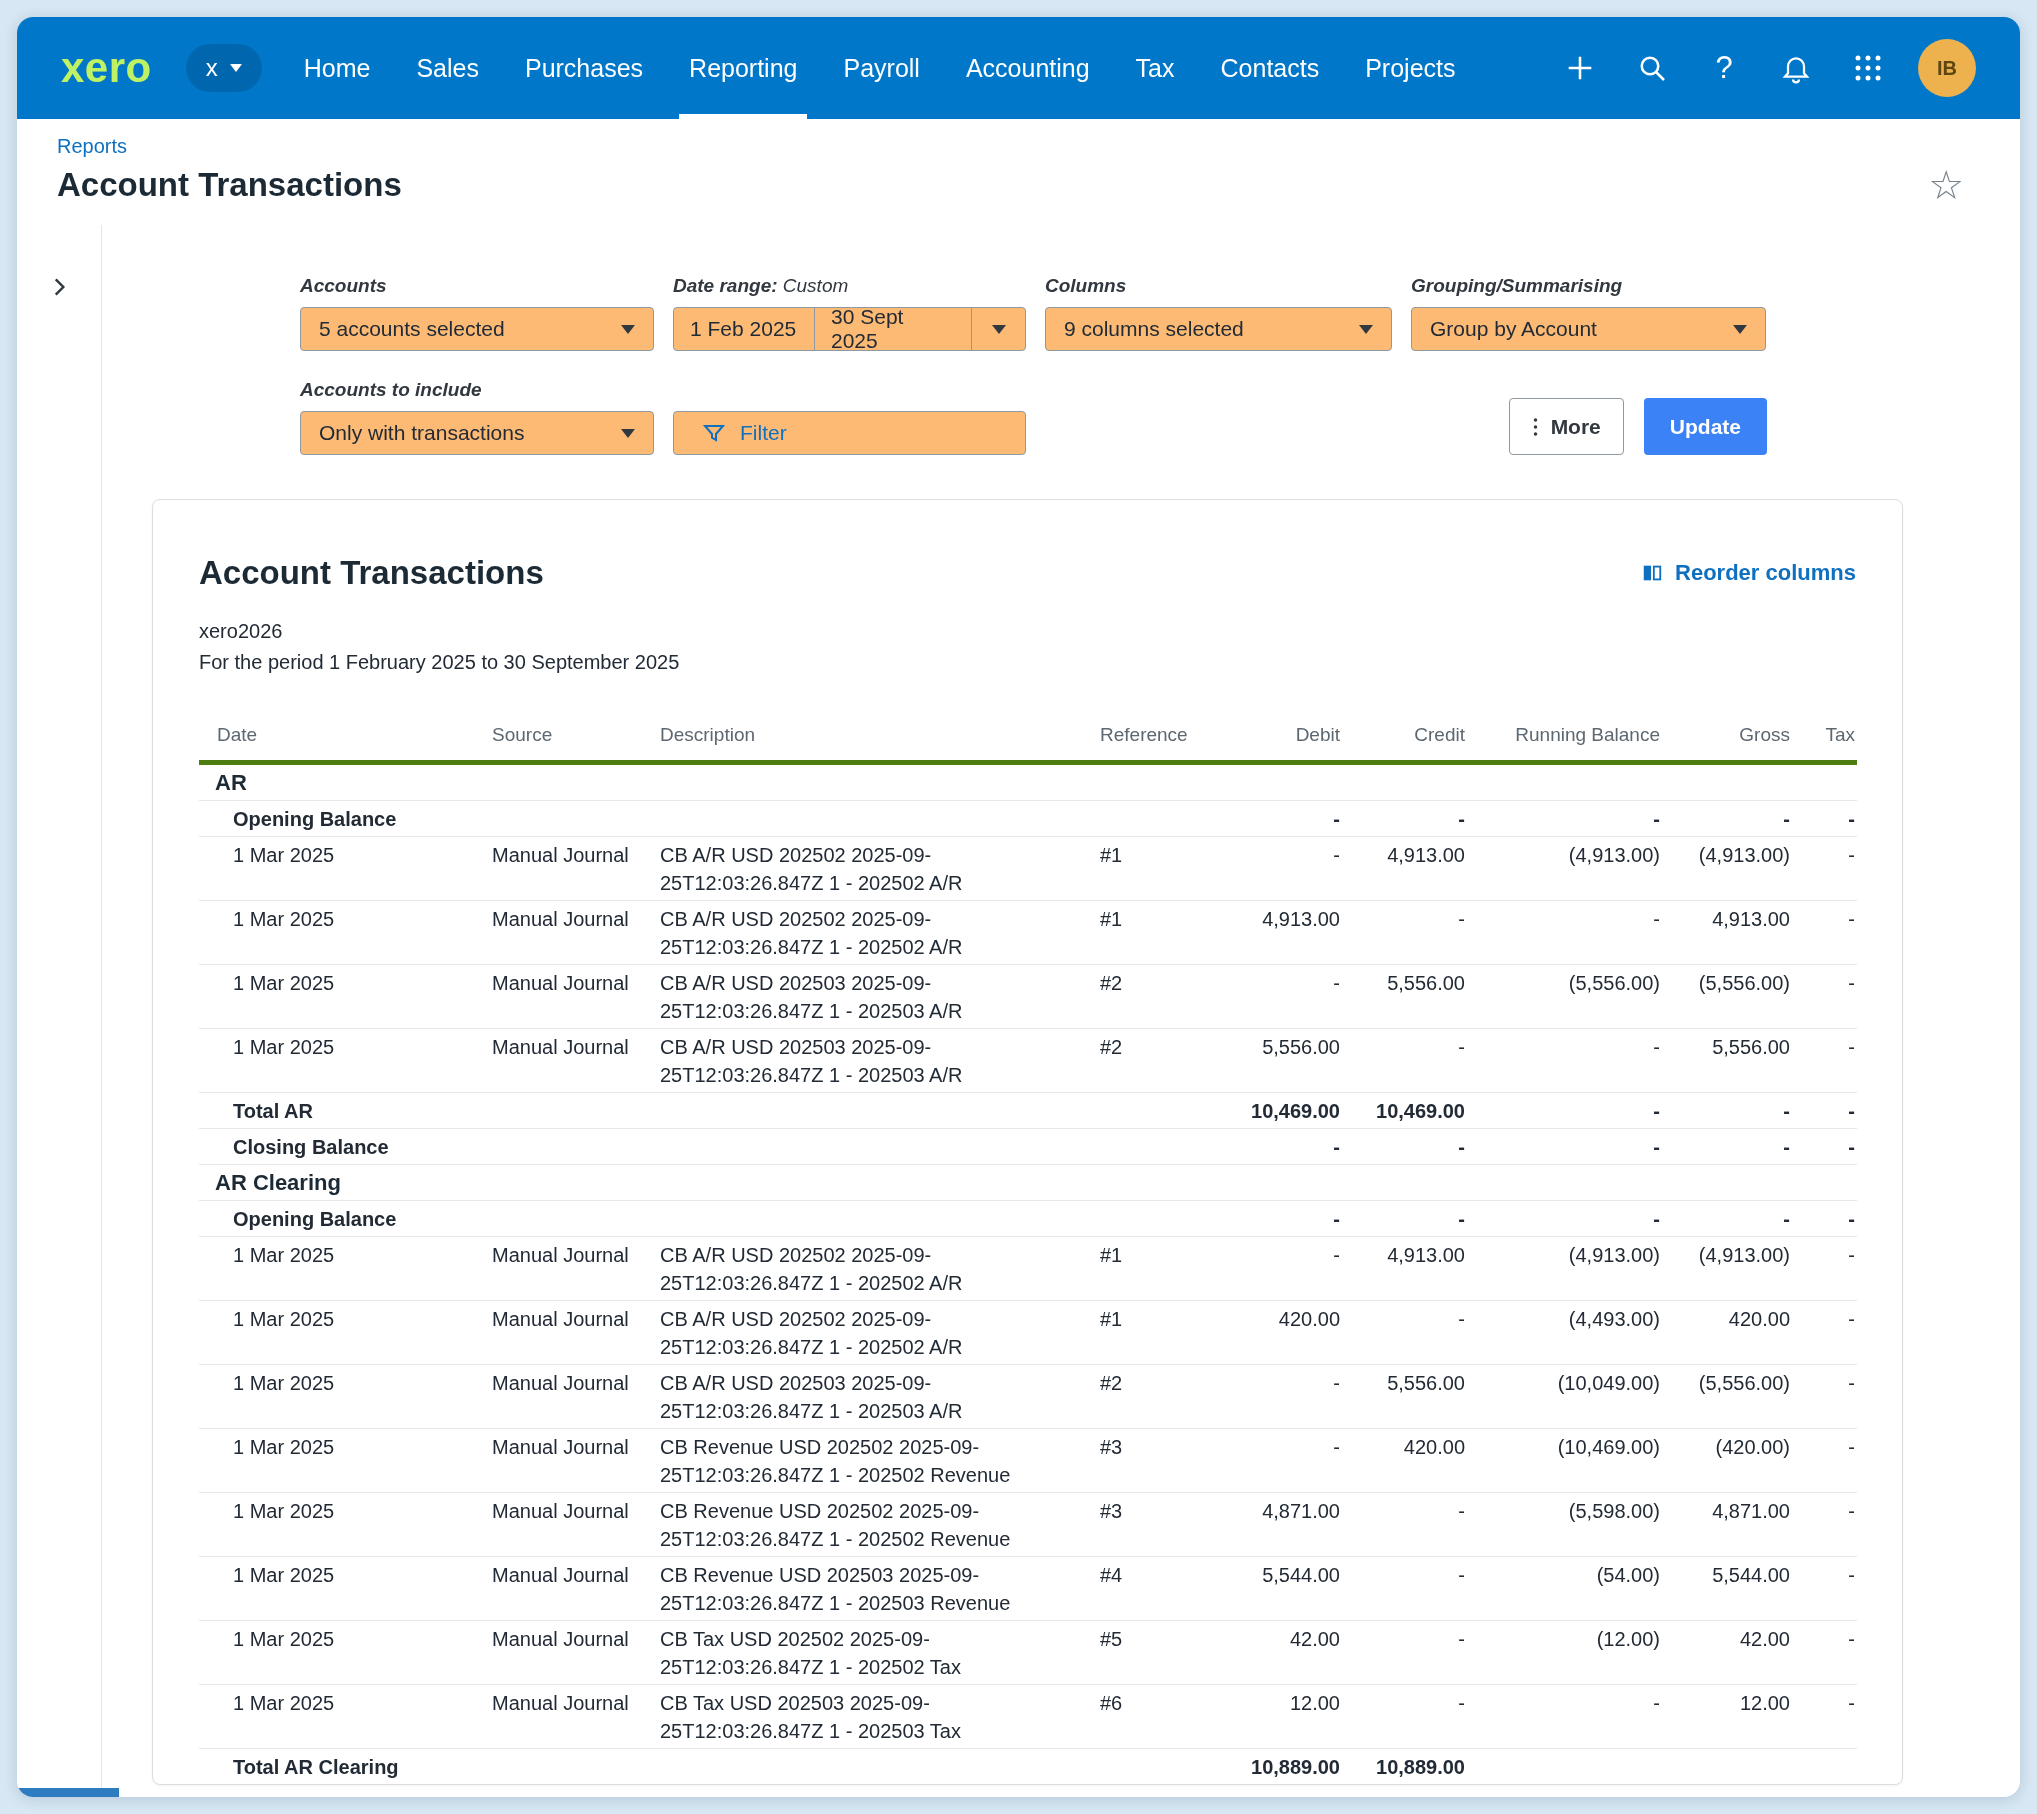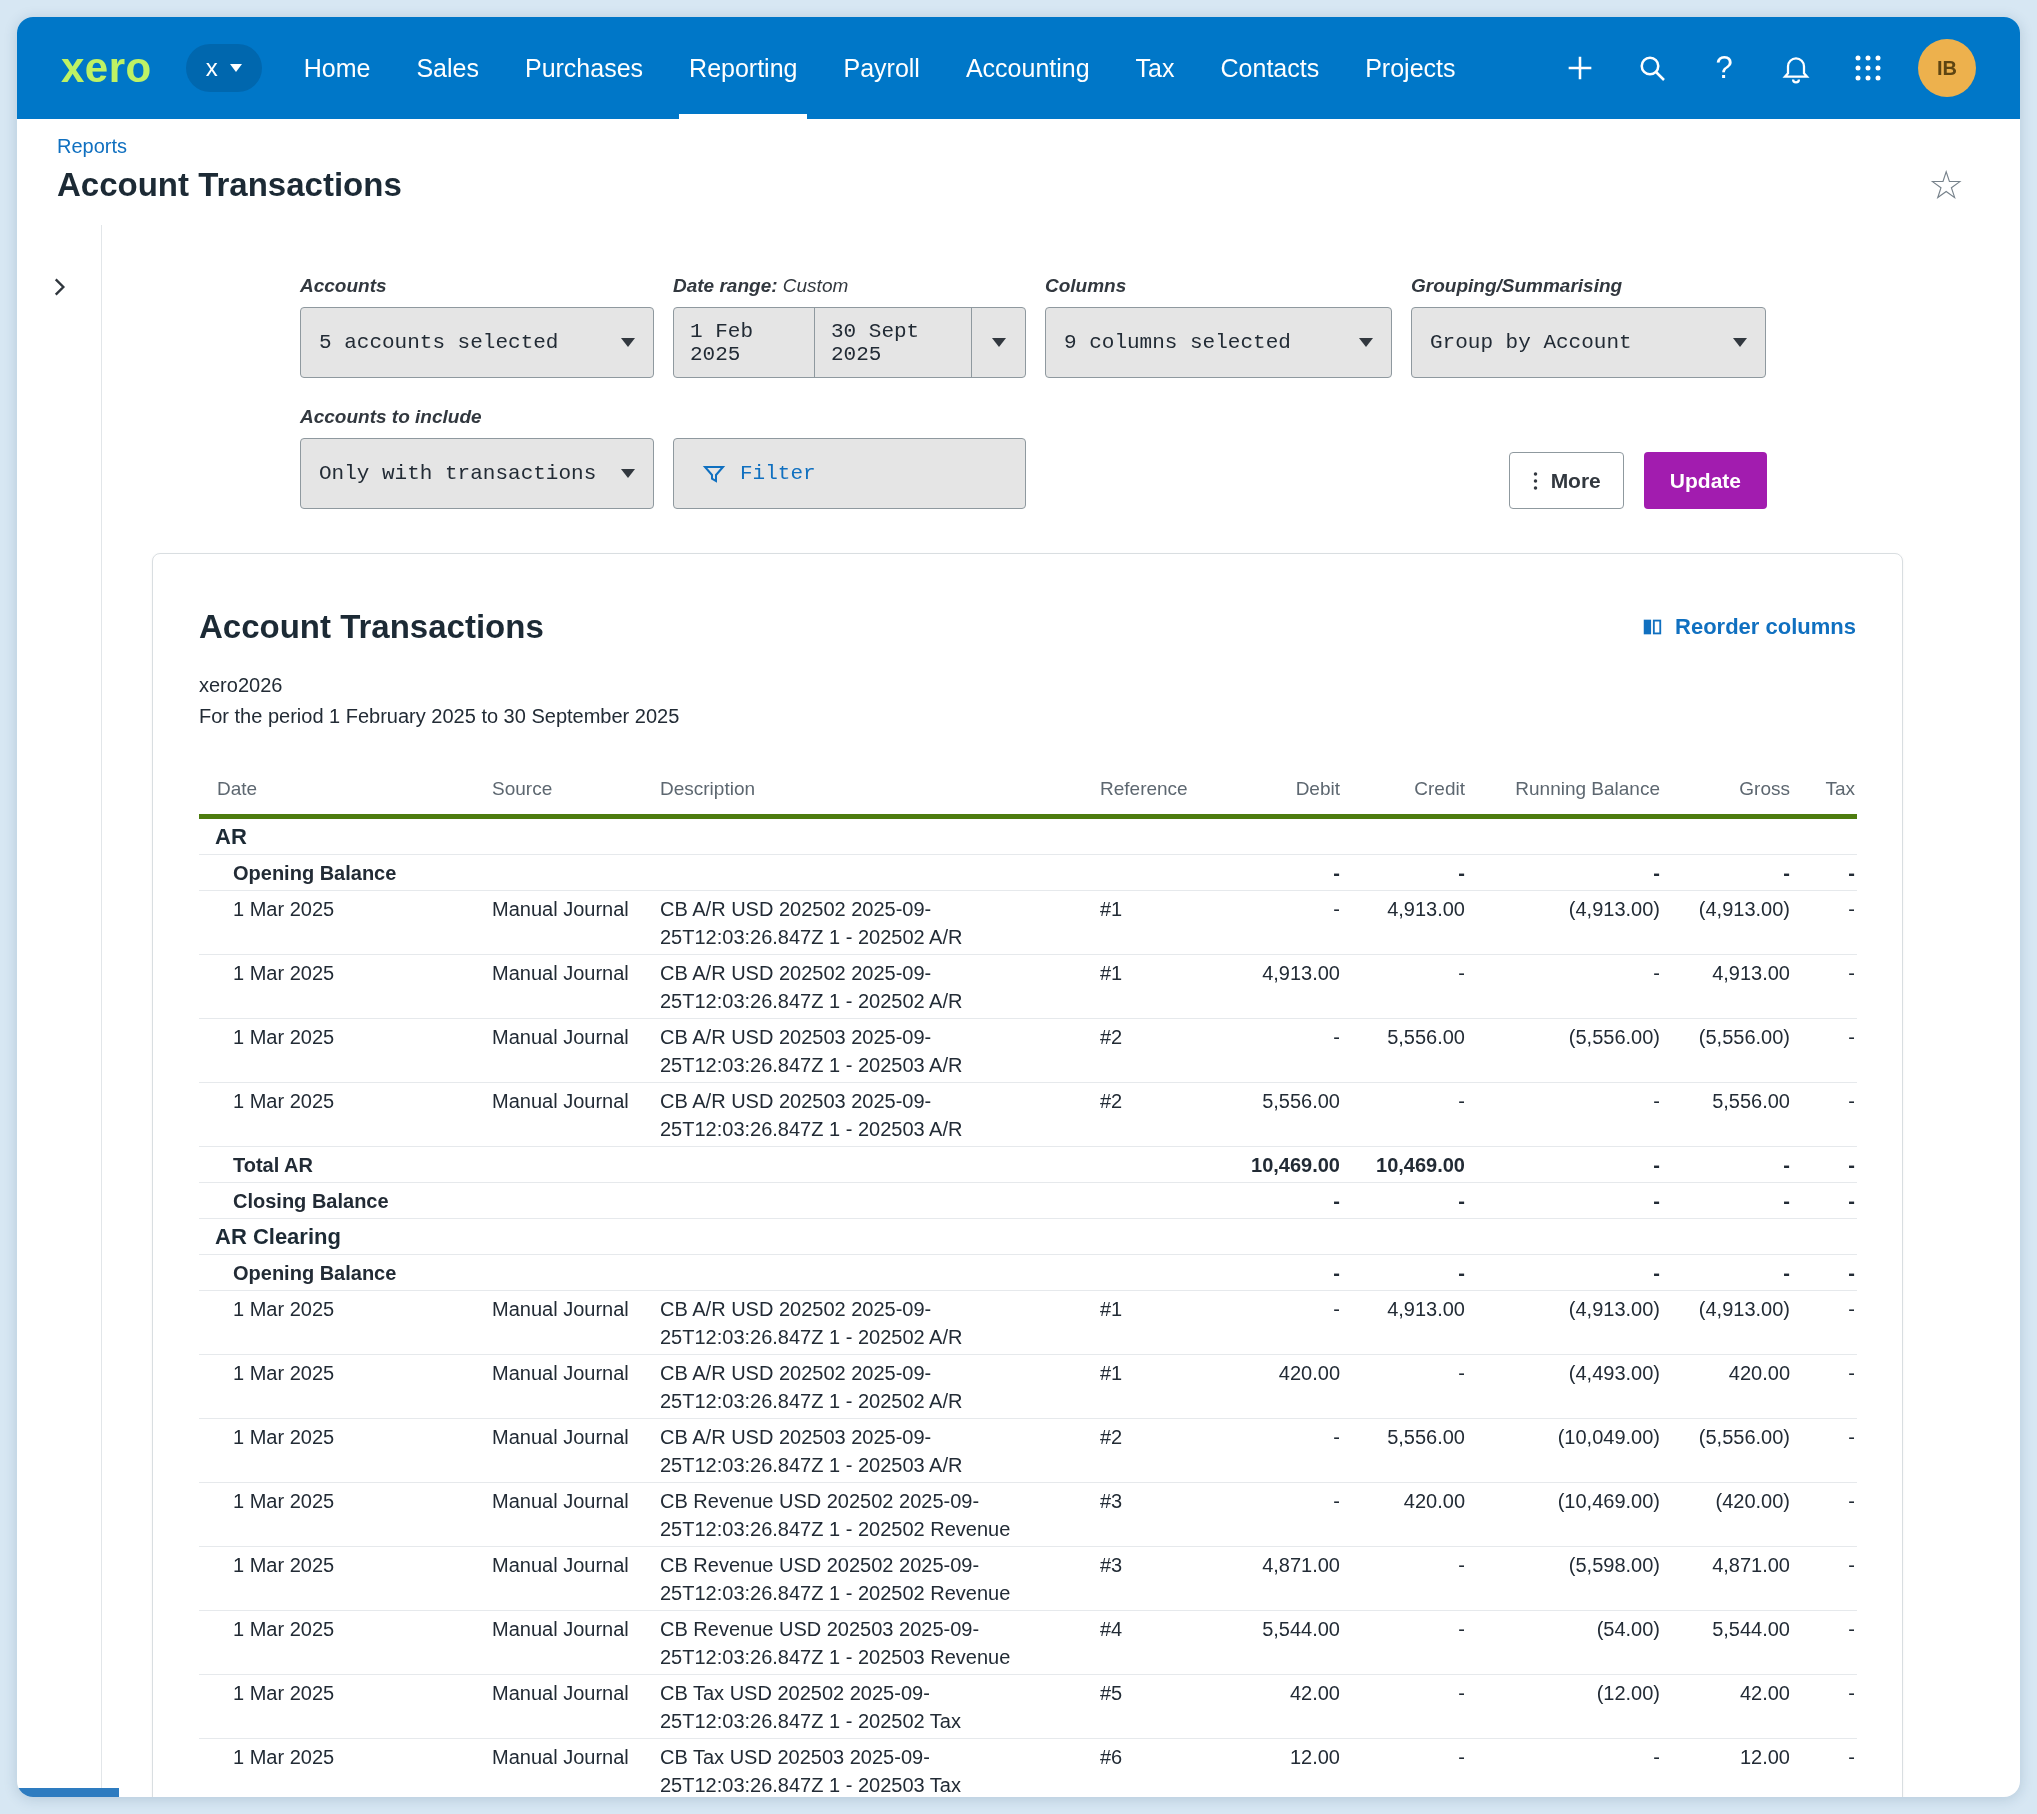--- a/index.html
+++ b/index.html
@@ -66,43 +66,43 @@
   .expand-btn { background: none; border: none; cursor: pointer; width: 40px; height: 40px; display: flex; align-items: center; justify-content: center; }
   .main { flex: 1 1 auto; padding: 50px 0 0 50px; overflow: hidden; }
 
   
   .filters { margin-left: 148px; width: 1467px; }
   .f-row1 { display: grid; grid-template-columns: 354px 353px 347px 355px; column-gap: 19px; }
   .f-row2 { display: flex; align-items: flex-end; margin-top: 28px; }
   .f-label { font-size: 19px; font-weight: bold; color: #32383F; margin-bottom: 10px; display: block; font-style: italic; }
   .f-label .mode { font-weight: normal; }
   .control {
-    height: 71px; border: 1px solid #8F999F; border-radius: 4px;
-    background: #e5e5e5; display: flex; align-items: center;
-    font-size: 21px; color: #222B35; cursor: pointer; font-family: Liberation Mono, monospace;
+    height: 44px; border: 1px solid #8F999F; border-radius: 4px;
+    background: #fdba74; display: flex; align-items: center;
+    font-size: 21px; color: #222B35; cursor: pointer; font-family: Liberation Sans, sans-serif;
   }
   .select { justify-content: space-between; padding: 0 18px; width: 100%; }
   .caret-d { width: 0; height: 0; border-left: 7px solid transparent; border-right: 7px solid transparent; border-top: 9px solid #32383F; flex: 0 0 auto; }
   .daterange { padding: 0; }
   .dr-seg { padding: 0 16px; display: flex; align-items: center; height: 100%; }
   .dr-seg + .dr-seg { border-left: 1px solid #8F999F; }
   .dr-from { flex: 0 0 140px; }
   .dr-to { flex: 1 1 auto; }
   .dr-caret { flex: 0 0 54px; justify-content: center; padding: 0; }
   .filter-box { width: 353px; margin-left: 19px; padding: 0 0 0 28px; gap: 14px; color: #1070C0; }
   .f-field-2 { width: 354px; }
   .f-actions { margin-left: auto; display: flex; gap: 20px; }
   .more-btn {
     height: 57px; padding: 0 22px; background: #fff;
     border: 1px solid #8F999F; border-radius: 4px;
     font-size: 21px; font-weight: bold; color: #32383F;
     display: flex; align-items: center; gap: 12px; cursor: pointer; font-family: inherit;
   }
   .update-btn {
-    height: 57px; padding: 0 26px; background: #a21caf; border: none; border-radius: 4px;
+    height: 57px; padding: 0 26px; background: #3b82f6; border: none; border-radius: 4px;
     font-size: 21px; font-weight: bold; color: #fff; cursor: pointer; font-family: inherit;
   }
 
   
   .card {
     margin-top: 44px; width: 1751px;
     border: 1px solid #D9DEE1; border-radius: 8px;
     background: #fff; padding: 54px 46px 0;
     box-shadow: 0 1px 3px rgba(0,0,0,.05);
   }

